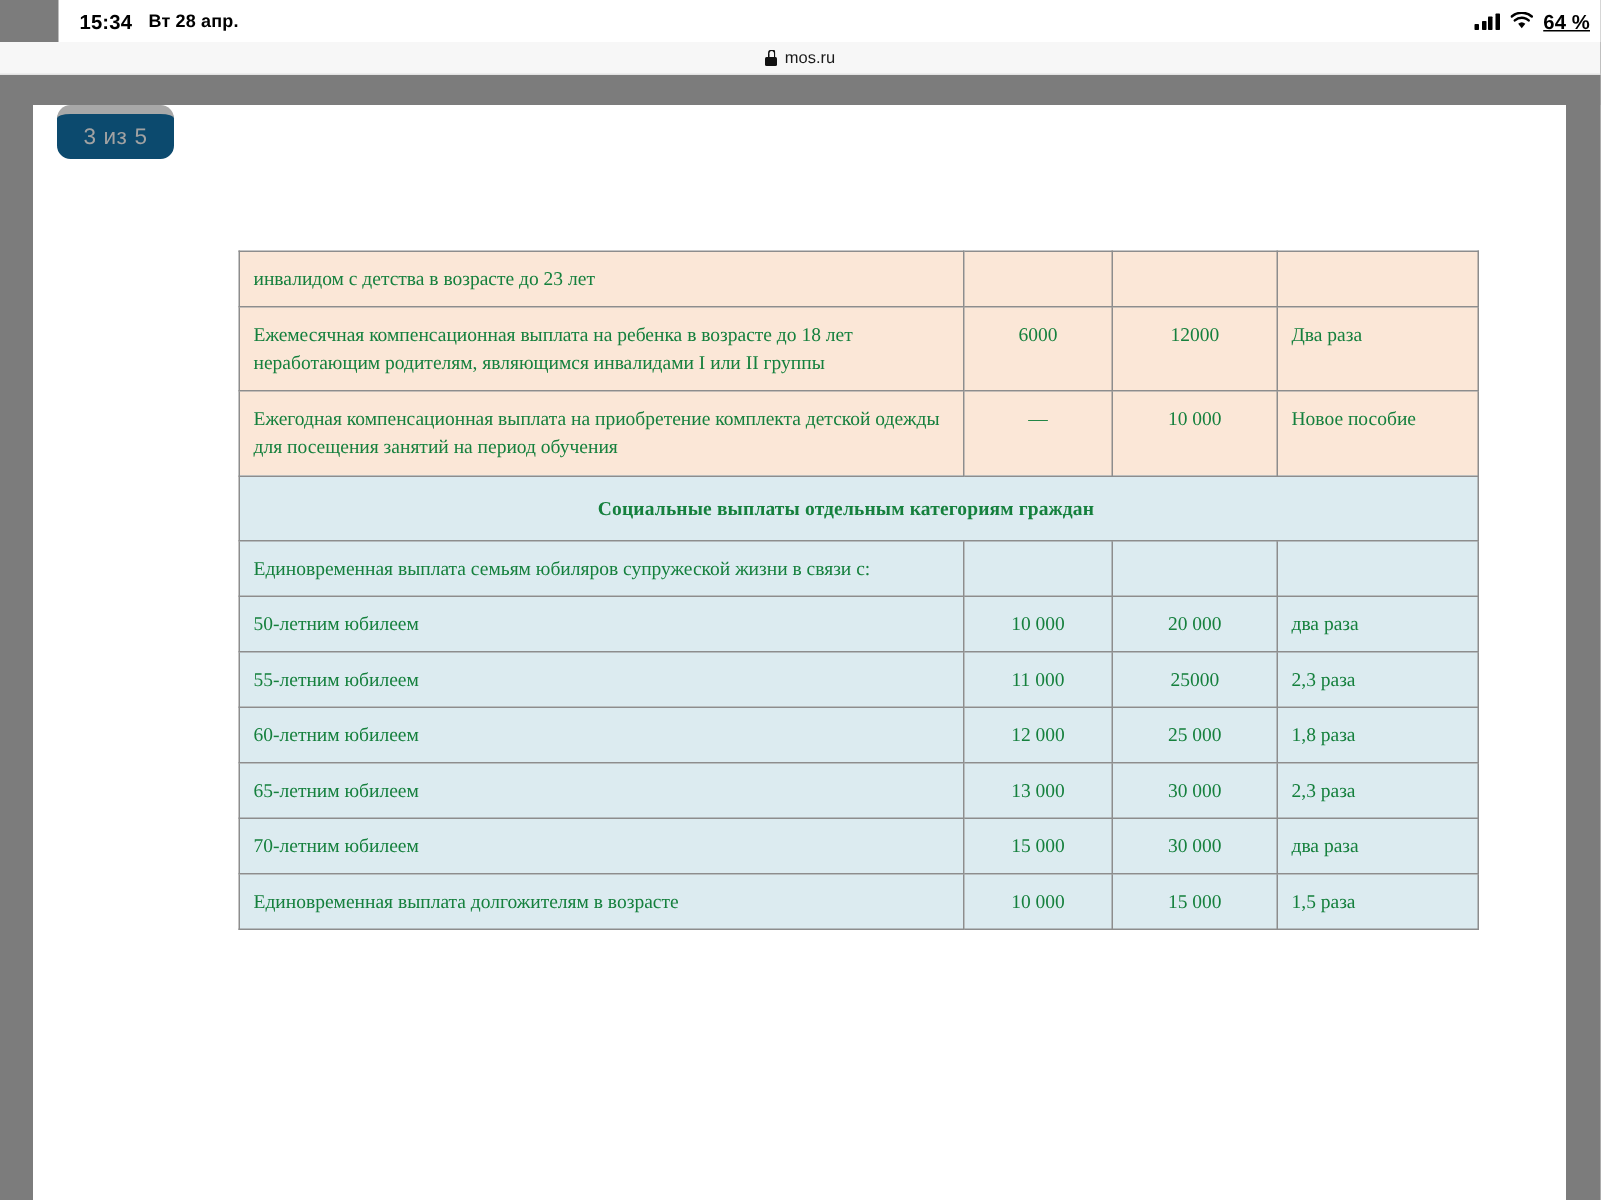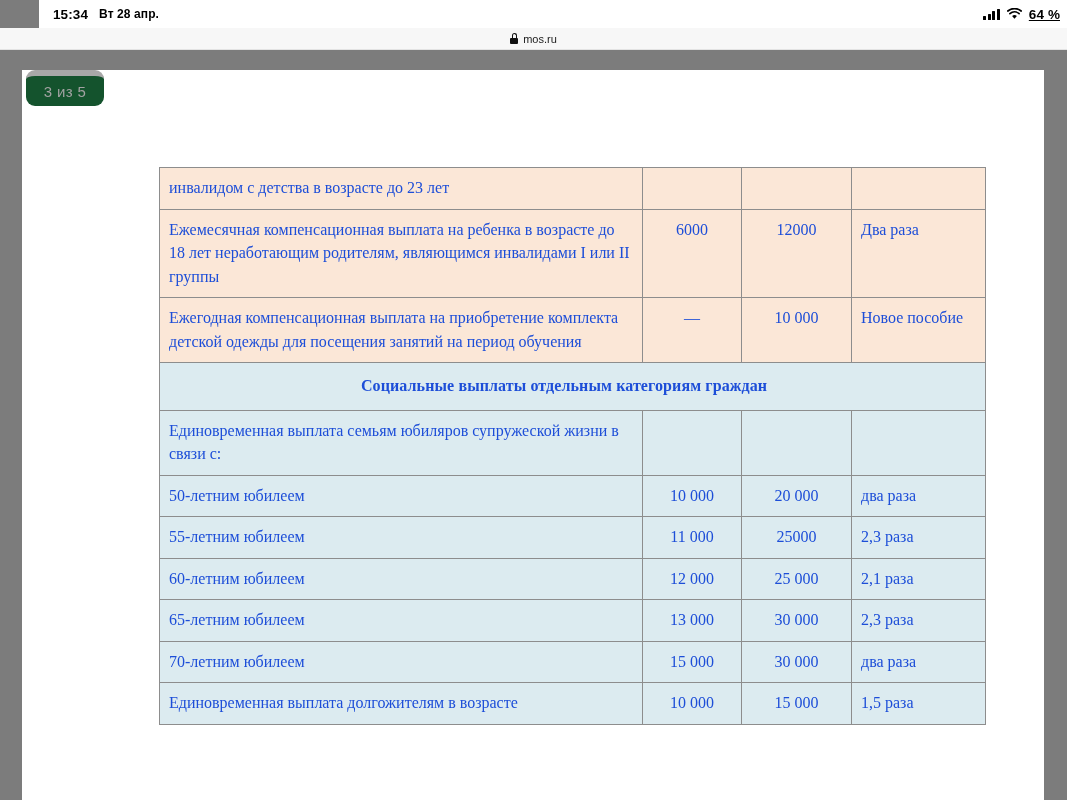--- a/index.html
+++ b/index.html
@@ -121,44 +121,44 @@
     width: 1022px;
     height: 730px;
     background: #ffffff;
     overflow: hidden;
   }
 
   
   .page-pill {
     position: absolute;
     top: 0px;
-    left: 4px;
+    left: 16px;
     width: 78px;
     height: 36px;
-    background: #14532d;
+    background: #0c4a6e;
     border-top: 6px solid #a8a8a8;
     border-radius: 9px;
     display: flex;
     align-items: center;
     justify-content: center;
     font-size: 15px;
     color: #a2a2a2;
     letter-spacing: 0.4px;
   }
 
   
   .doc-table {
     position: absolute;
     top: 97px;
     left: 137px;
     width: 826px;
     border-collapse: collapse;
     font-family: "Liberation Serif", "DejaVu Serif", serif;
-    font-size: 16px;
-    color: #1d4ed8;
+    font-size: 13px;
+    color: #15803d;
     table-layout: fixed;
   }
   .doc-table td {
     border: 1px solid #8d8d8d;
     padding: 8px 9px 9px 9px;
     vertical-align: top;
     line-height: 1.47;
   }
   .col-desc   { width: 483px; }
   .col-v1     { width: 99px;  text-align: center; }
@@ -280,21 +280,21 @@
           <td>55-летним юбилеем</td>
           <td class="num">11 000</td>
           <td class="num">25000</td>
           <td class="note">2,3 раза</td>
         </tr>
 
         <tr class="blue">
           <td>60-летним юбилеем</td>
           <td class="num">12 000</td>
           <td class="num">25 000</td>
-          <td class="note">2,1 раза</td>
+          <td class="note">1,8 раза</td>
         </tr>
 
         <tr class="blue">
           <td>65-летним юбилеем</td>
           <td class="num">13 000</td>
           <td class="num">30 000</td>
           <td class="note">2,3 раза</td>
         </tr>
 
         <tr class="blue">

